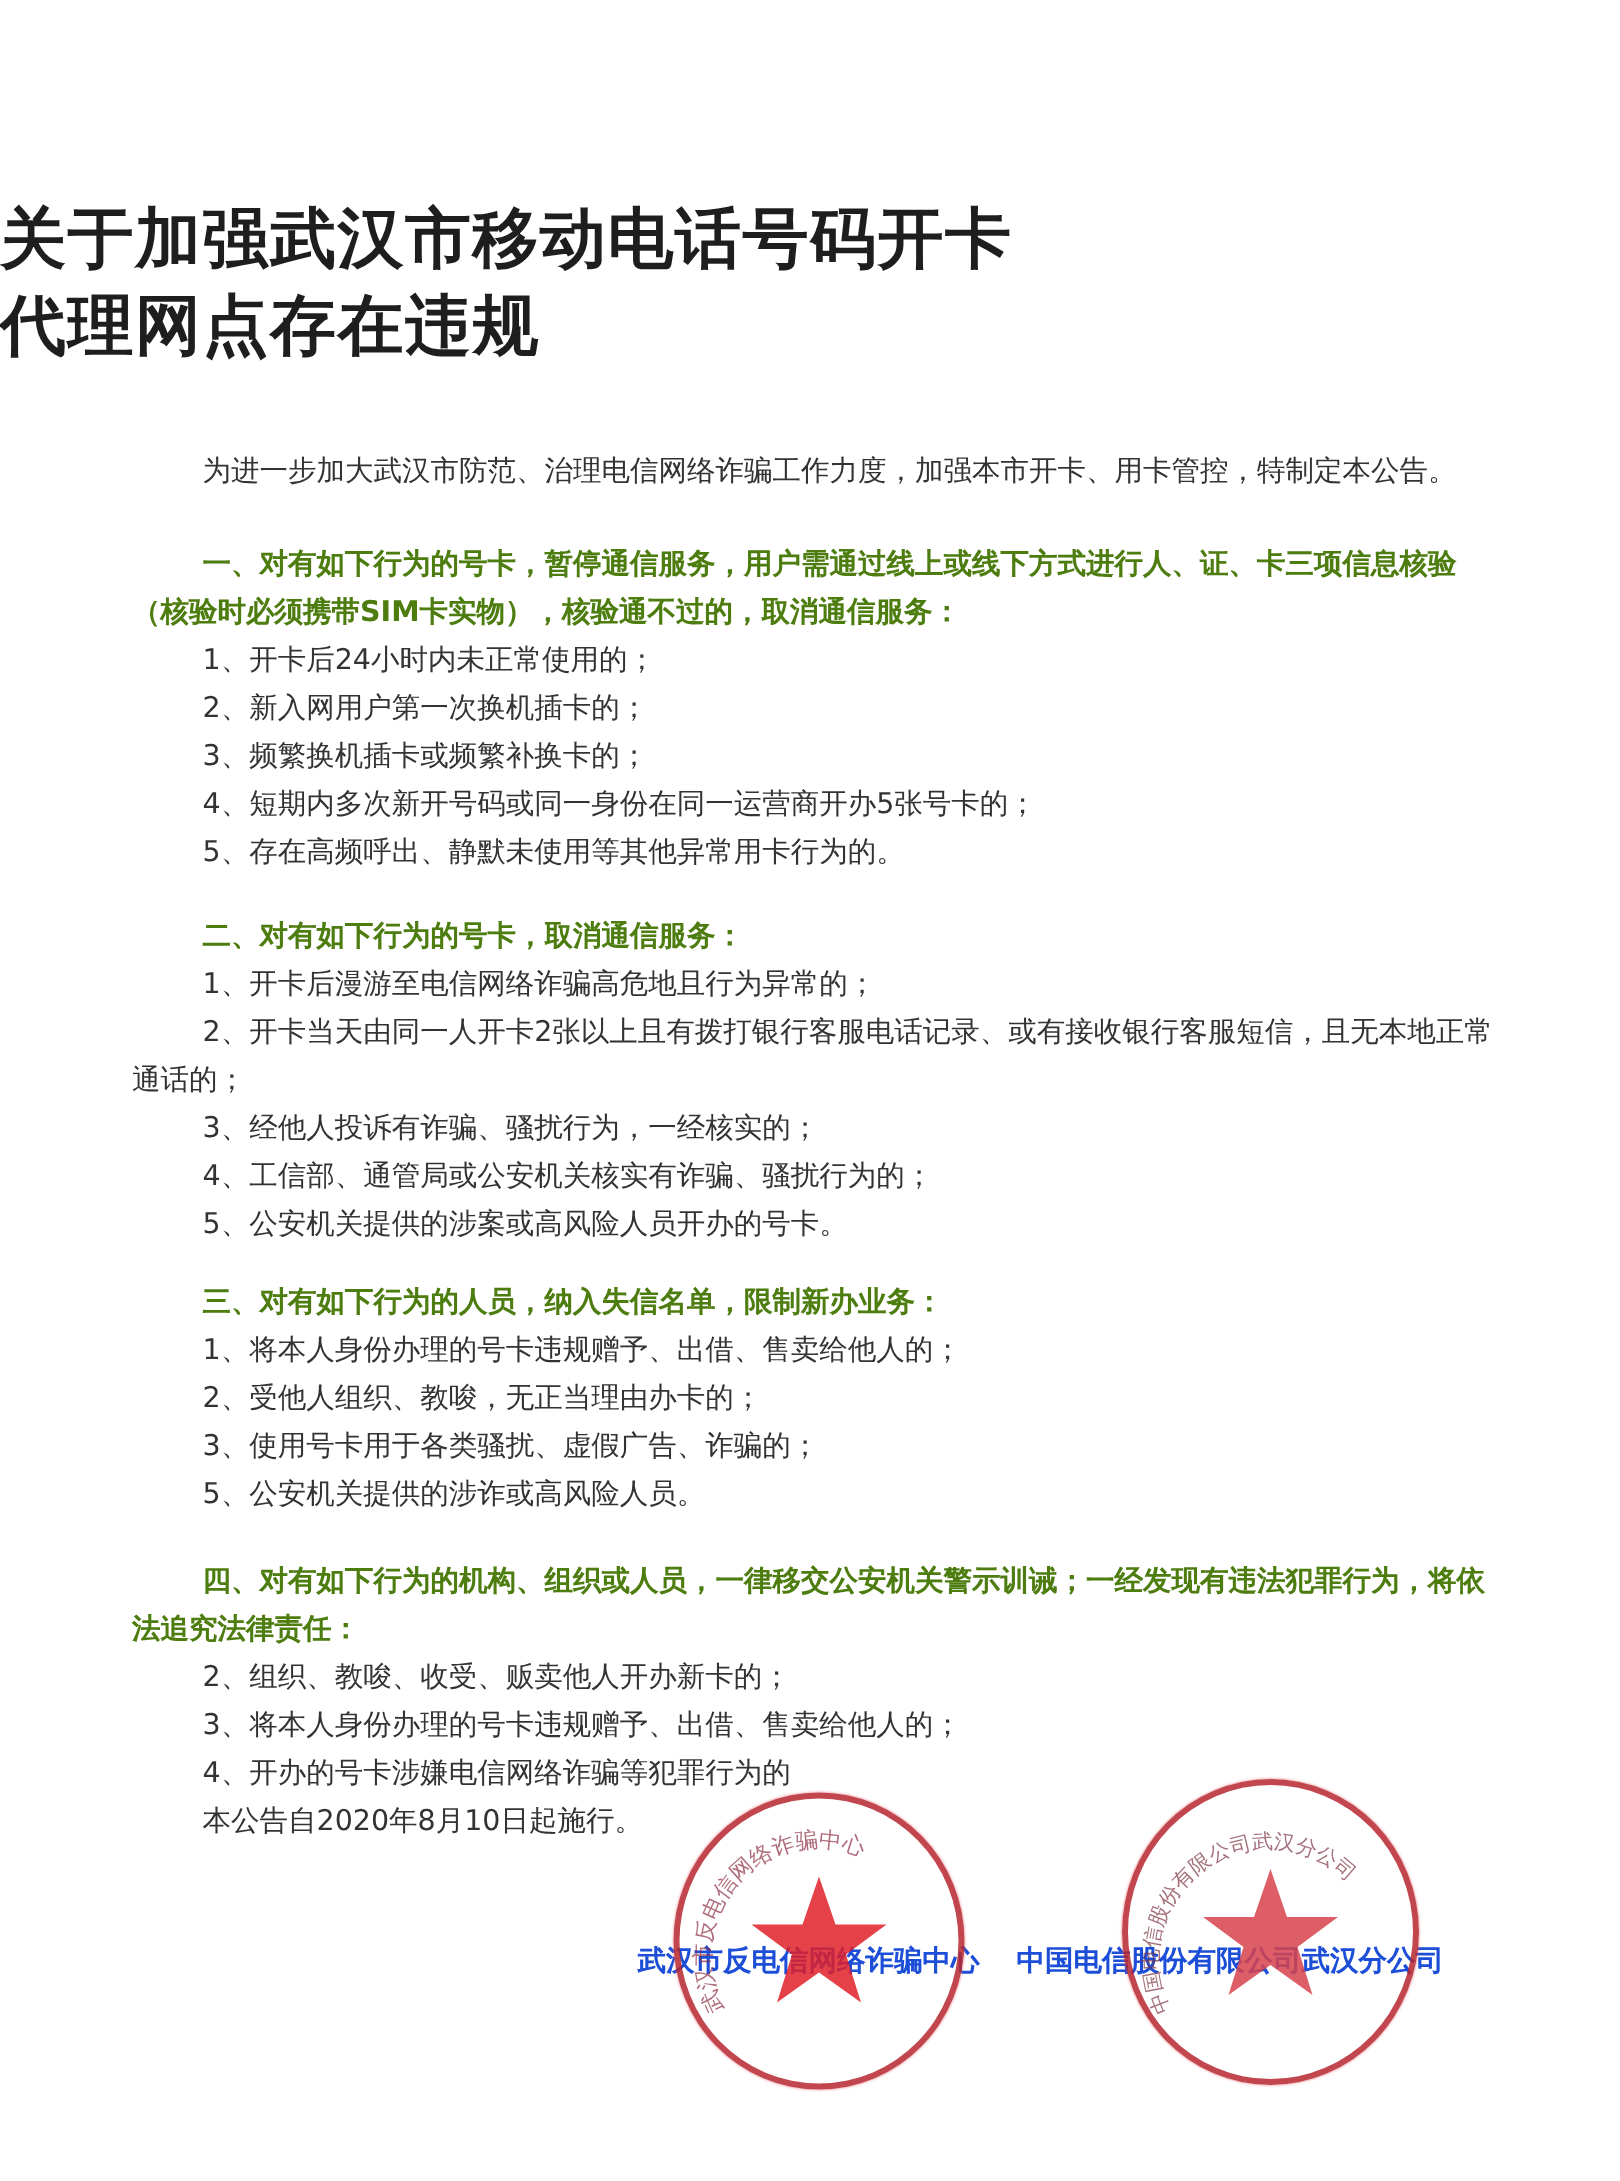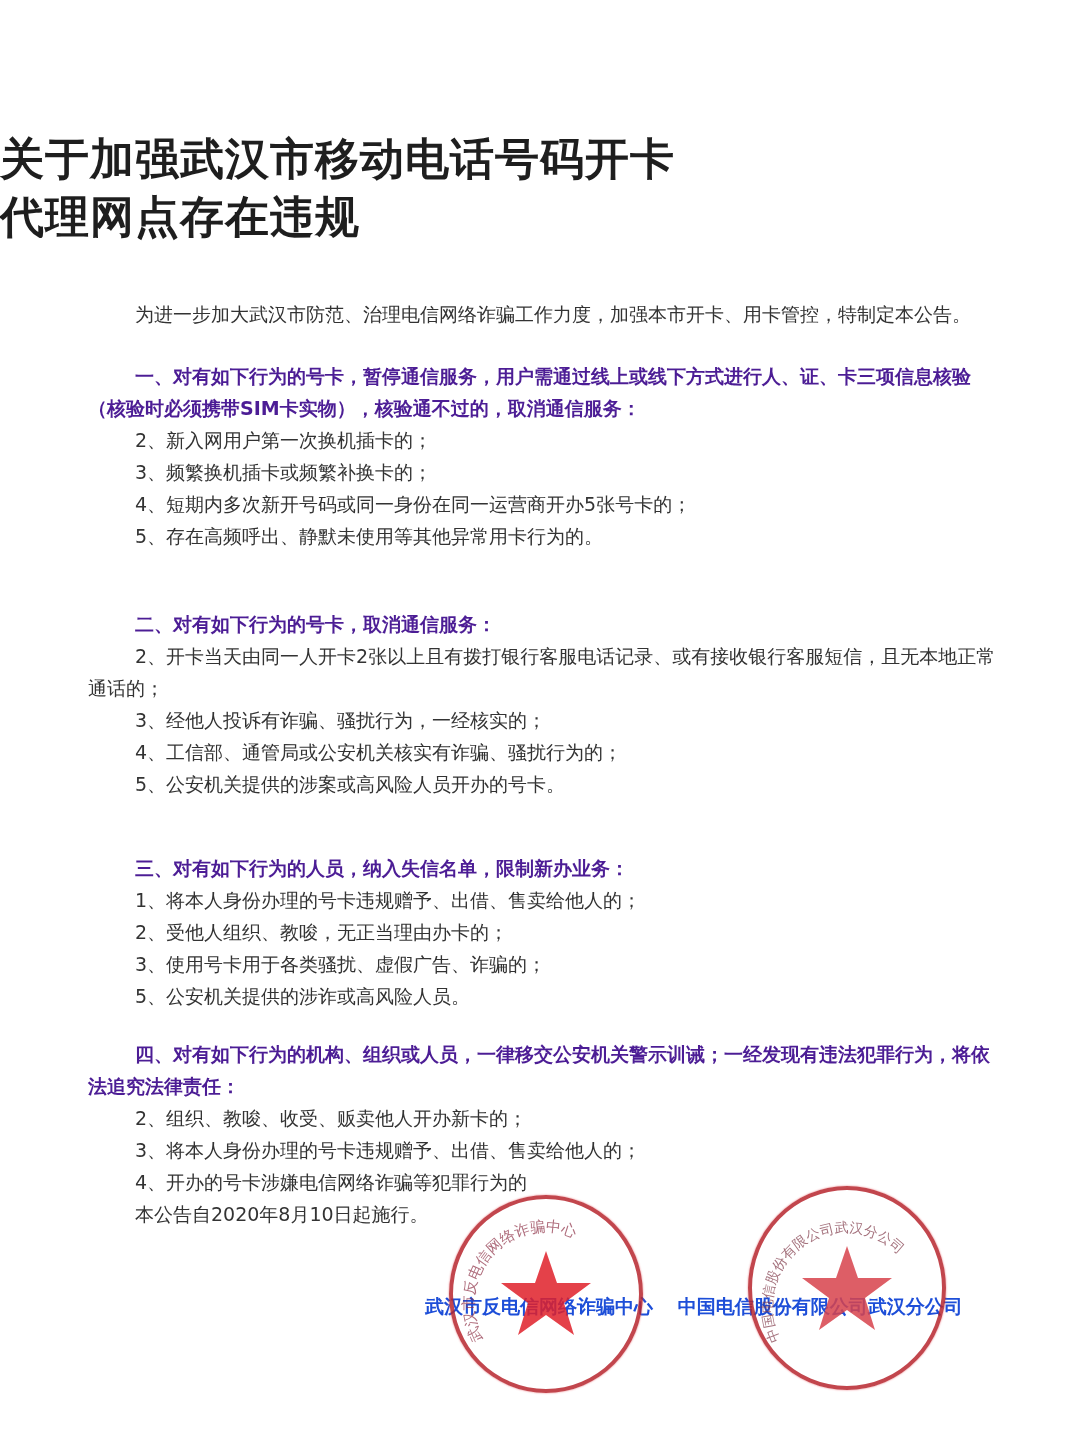--- a/index.html
+++ b/index.html
@@ -16,21 +16,21 @@
       font-size: 44px; color: #1e1e1e; letter-spacing: 1px;
     }
     .title.l1 { top: 130px; }
     .title.l2 { top: 188px; }
     .para {
       position: absolute; left: 88px; width: 910px;
       font-size: 19px; line-height: 32px; color: #333;
     }
     .intro { top: 298px; text-indent: 47px; }
     .sec-head {
-      font-weight: bold; color: #4c1d95; text-indent: 47px;
+      font-weight: bold; color: #4d7c0f; text-indent: 47px;
     }
     .item { padding-left: 47px; }
     .item.wrap { padding-left: 0; text-indent: 47px; }
     .sign {
       position: absolute; top: 1294px; left: 425px;
       font-size: 19px; font-weight: bold; color: #1d4ed8;
       white-space: nowrap; z-index: 2;
     }
     .sign span + span { margin-left: 18px; }
     .seal {
@@ -46,28 +46,30 @@
 </head>
 <body>
 
 <div class="title l1">关于加强武汉市移动电话号码开卡</div>
 <div class="title l2">代理网点存在违规</div>
 
 <div class="para intro">为进一步加大武汉市防范、治理电信网络诈骗工作力度，加强本市开卡、用卡管控，特制定本公告。</div>
 
 <div class="para" style="top:360px;">
   <div class="sec-head">一、对有如下行为的号卡，暂停通信服务，用户需通过线上或线下方式进行人、证、卡三项信息核验（核验时必须携带SIM卡实物），核验通不过的，取消通信服务：</div>
+  <div class="item">1、开卡后24小时内未正常使用的；</div>
   <div class="item">2、新入网用户第一次换机插卡的；</div>
   <div class="item">3、频繁换机插卡或频繁补换卡的；</div>
   <div class="item">4、短期内多次新开号码或同一身份在同一运营商开办5张号卡的；</div>
   <div class="item">5、存在高频呼出、静默未使用等其他异常用卡行为的。</div>
 </div>
 
 <div class="para" style="top:608px;">
   <div class="sec-head">二、对有如下行为的号卡，取消通信服务：</div>
+  <div class="item">1、开卡后漫游至电信网络诈骗高危地且行为异常的；</div>
   <div class="item wrap">2、开卡当天由同一人开卡2张以上且有拨打银行客服电话记录、或有接收银行客服短信，且无本地正常通话的；</div>
   <div class="item">3、经他人投诉有诈骗、骚扰行为，一经核实的；</div>
   <div class="item">4、工信部、通管局或公安机关核实有诈骗、骚扰行为的；</div>
   <div class="item">5、公安机关提供的涉案或高风险人员开办的号卡。</div>
 </div>
 
 <div class="para" style="top:852px;">
   <div class="sec-head">三、对有如下行为的人员，纳入失信名单，限制新办业务：</div>
   <div class="item">1、将本人身份办理的号卡违规赠予、出借、售卖给他人的；</div>
   <div class="item">2、受他人组织、教唆，无正当理由办卡的；</div>

